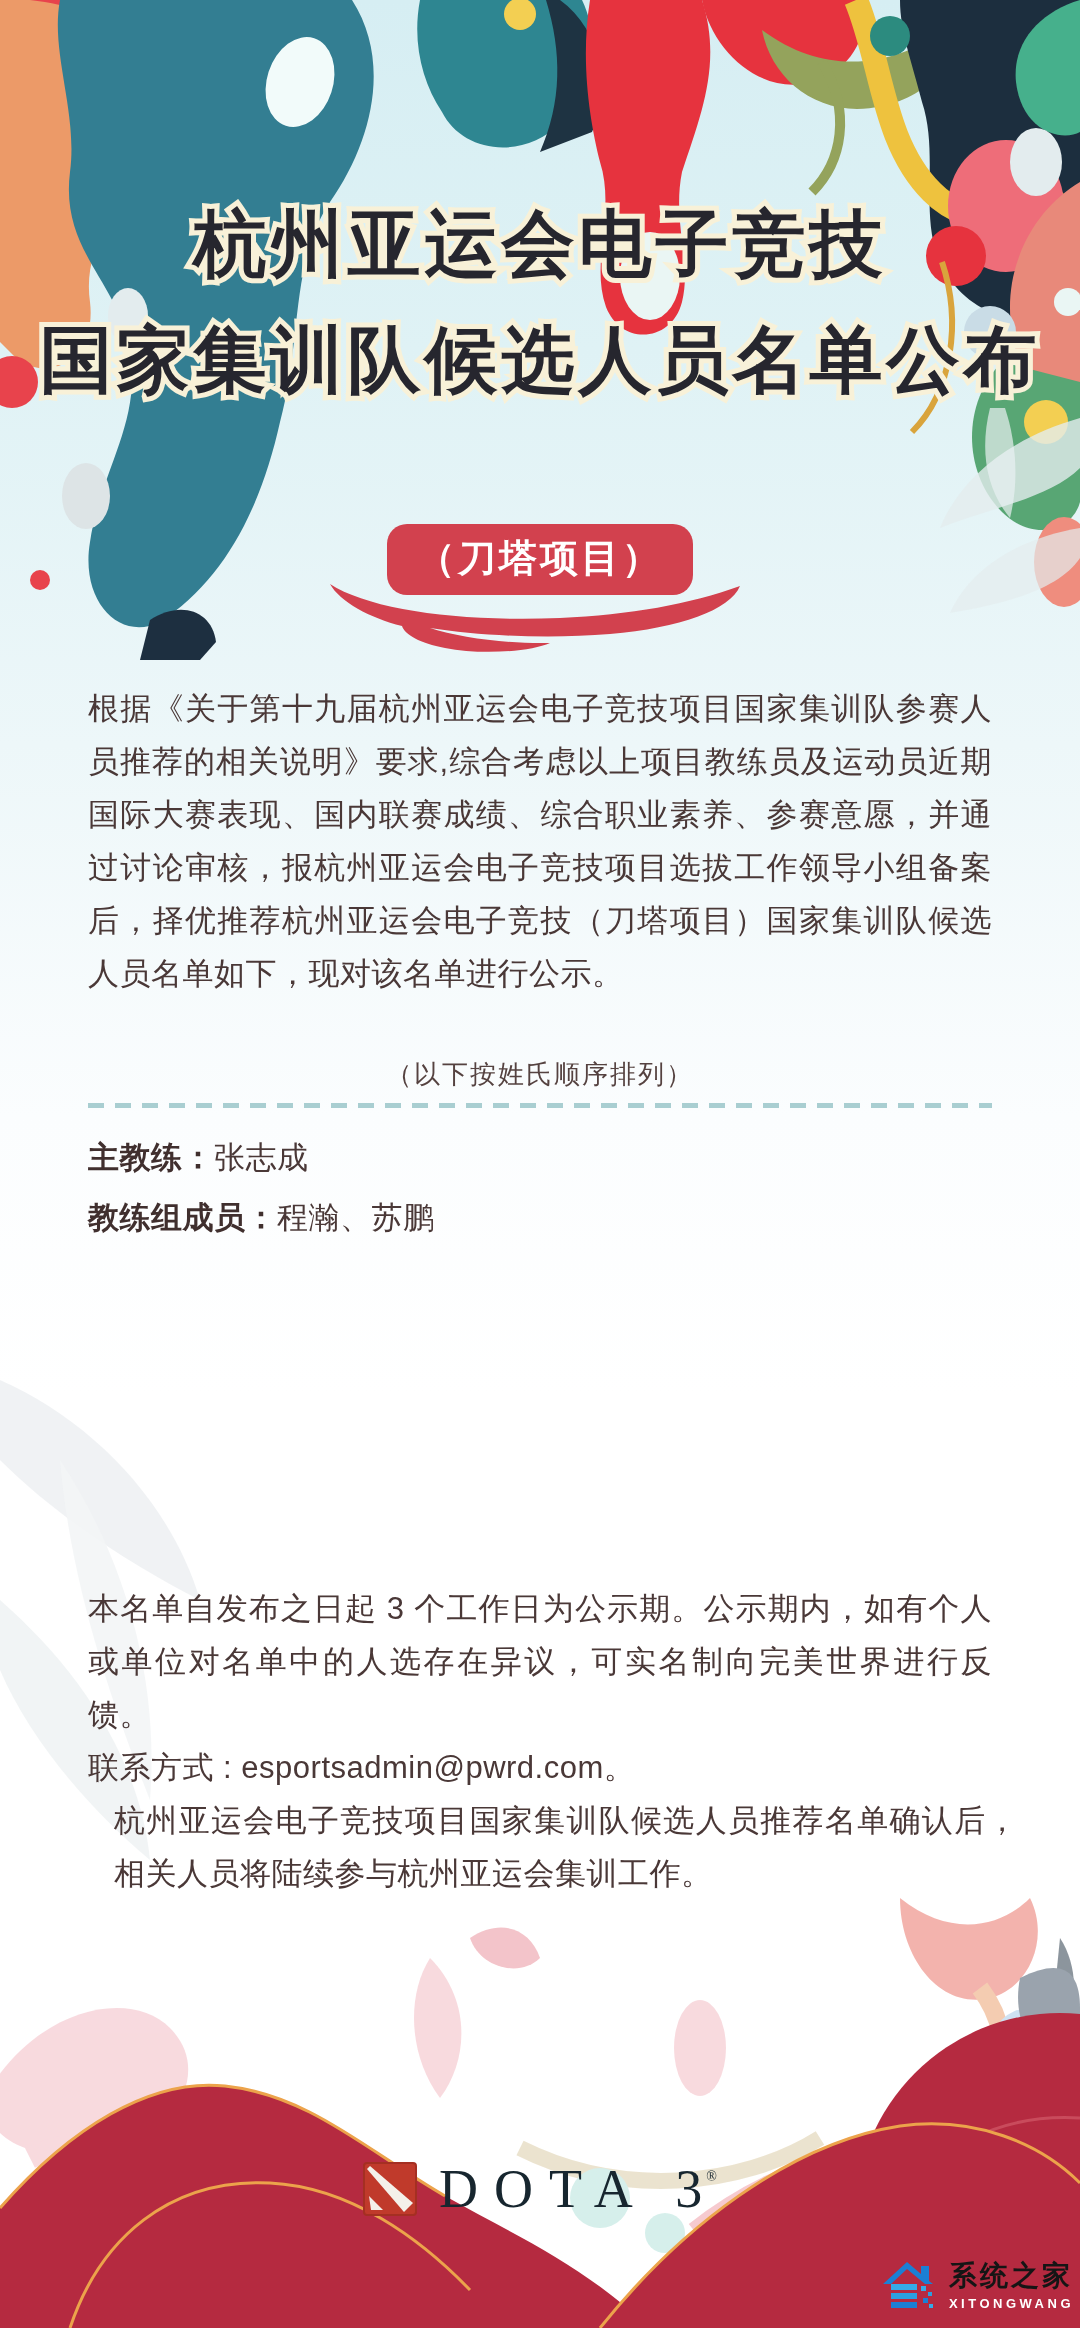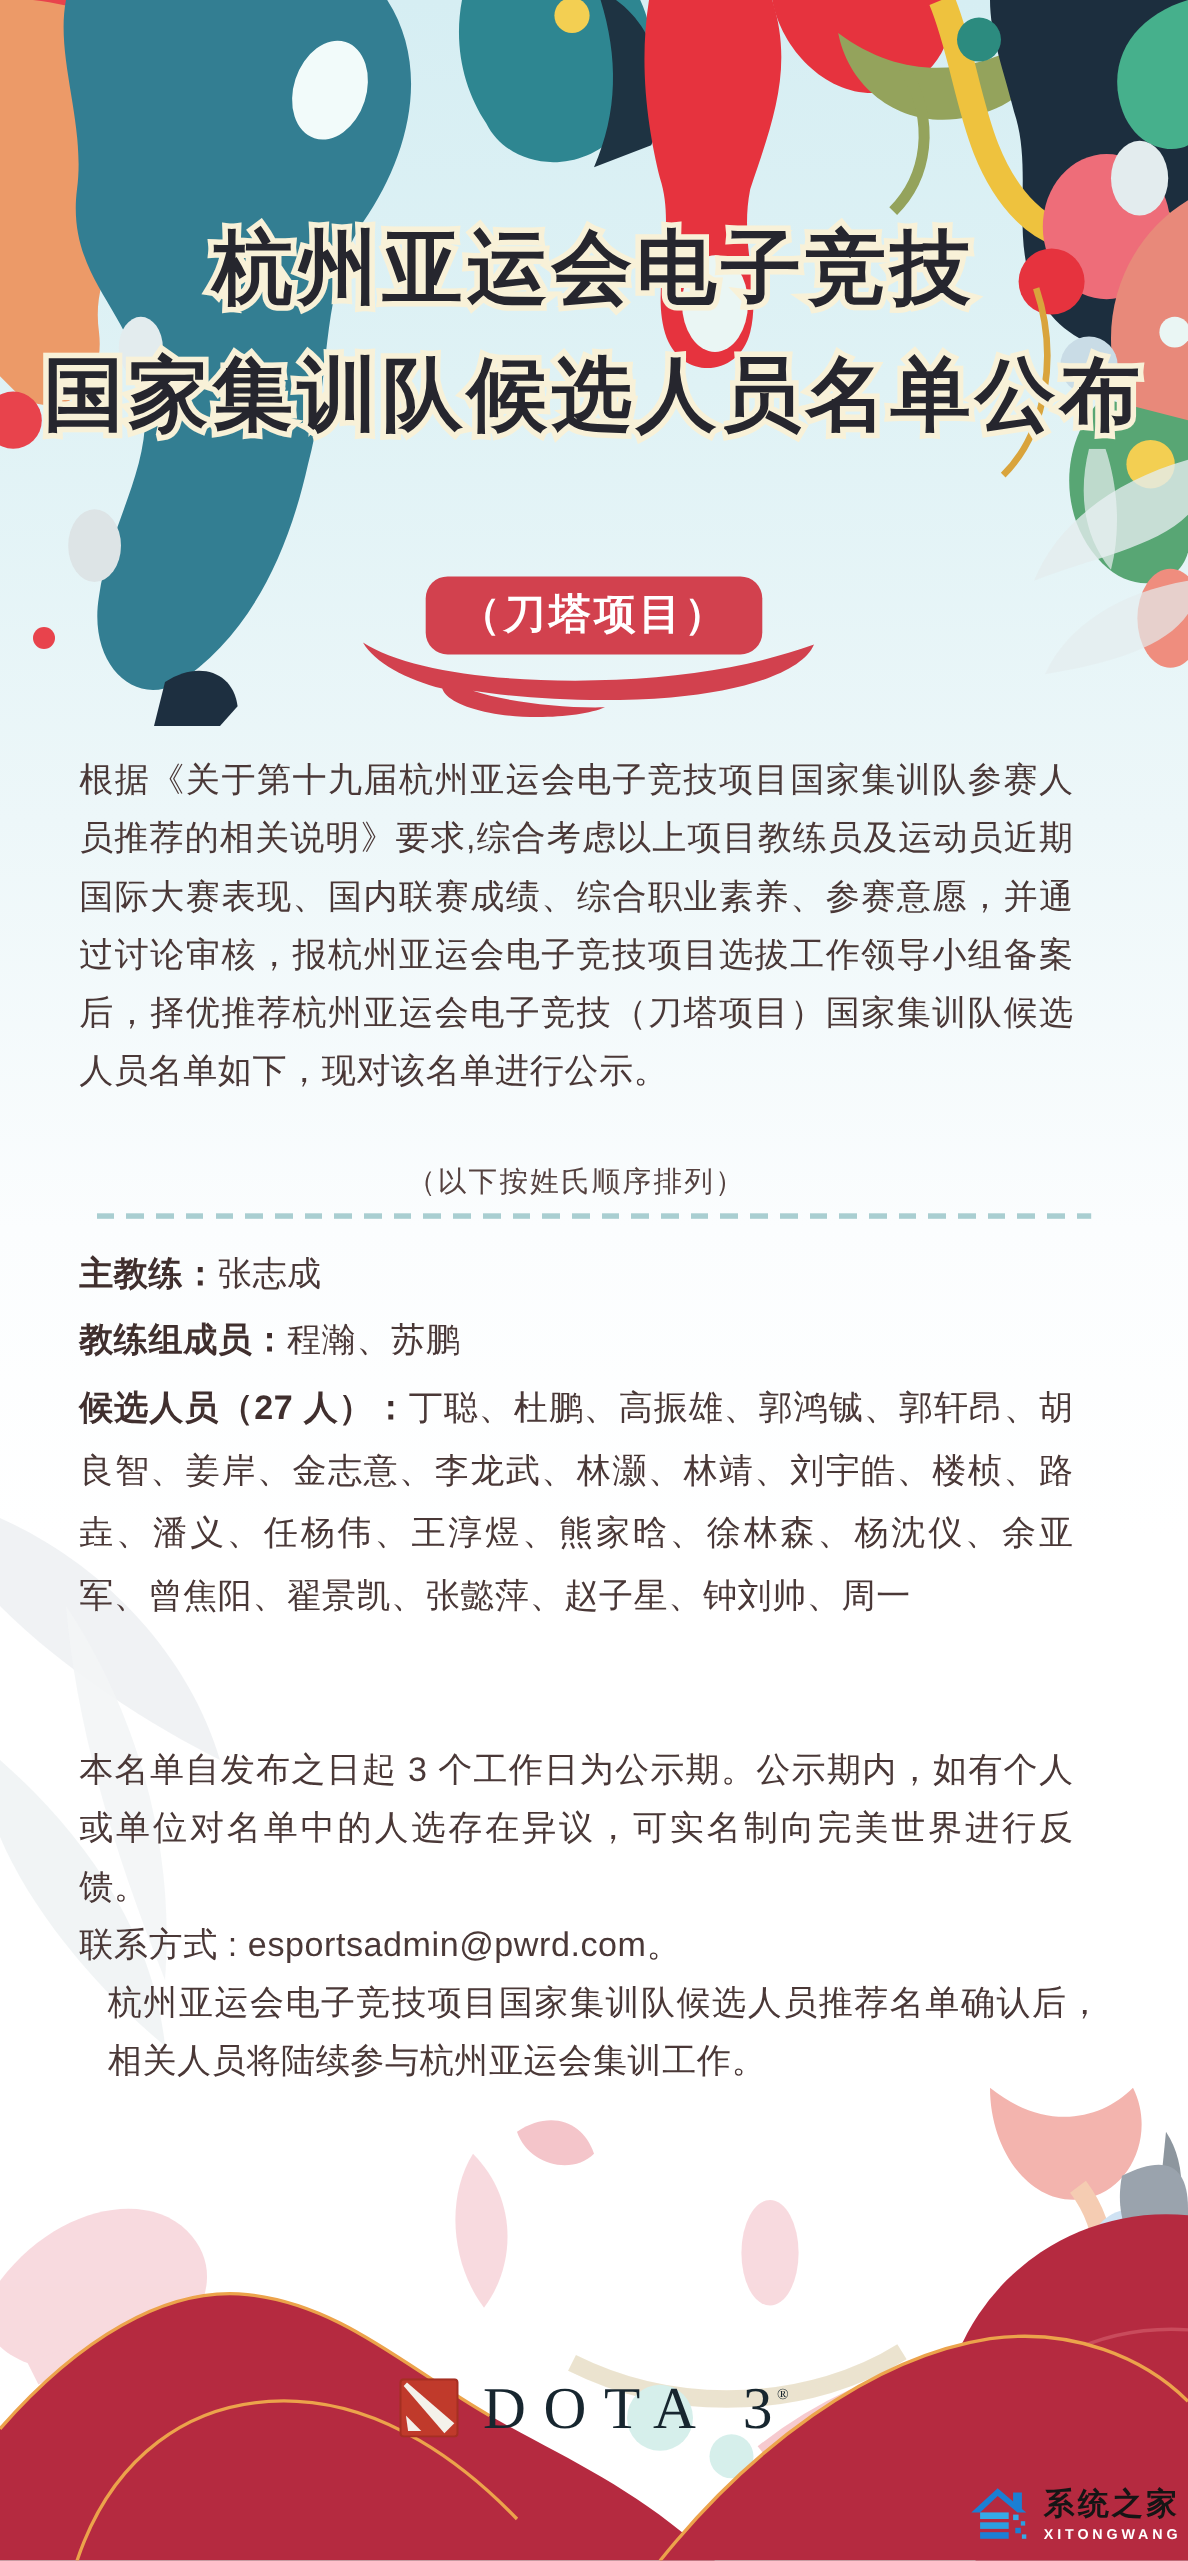--- a/index.html
+++ b/index.html
@@ -22,21 +22,21 @@
   .t-line .stroke{-webkit-text-stroke:10px #f8f1d8;color:#f8f1d8;}
   .t-line .fill{position:absolute;left:0;top:0;width:100%;color:#26262e;}
 
   
   .badge{position:absolute;top:524px;left:50%;transform:translateX(-50%);z-index:5;
     background:#d2414e;color:#ffffff;font-size:38px;font-weight:700;letter-spacing:3px;
     padding:9px 30px 11px;border-radius:20px;white-space:nowrap;}
   .badge-swirl{position:absolute;top:580px;left:50%;transform:translateX(-50%);z-index:4;}
 
   
-  .copy{position:absolute;left:72px;width:904px;z-index:5;color:#4a3837;
+  .copy{position:absolute;left:88px;width:904px;z-index:5;color:#4a3837;
     font-size:31px;line-height:53px;letter-spacing:0.5px;}
   .copy p{margin:0;}
   .just{text-align:justify;}
   .b{font-weight:700;color:#402f2e;}
   .intro{top:682px;}
   .sort-note{top:1048px;text-align:center;font-size:26px;color:#554240;letter-spacing:2px;}
   .dashes{position:absolute;top:1103px;left:88px;width:904px;height:5px;z-index:5;
     background:repeating-linear-gradient(90deg,#a9ced1 0 16px,transparent 16px 27px);}
   .coach-main{top:1131px;}
   .coach-group{top:1191px;}
@@ -168,25 +168,20 @@
     <p>
       <span class="b">主教练：</span><span>张志成</span>
     </p>
   </div>
   <div class="copy coach-group">
     <p>
       <span class="b">教练组成员：</span><span>程瀚、苏鹏</span>
     </p>
   </div>
 
-  <div class="copy candidates just">
-    <p>
-      <span class="b">候选人员（27 人）：</span><span>丁聪、杜鹏、高振雄、郭鸿铖、郭轩昂、胡良智、姜岸、金志意、李龙武、林灏、林靖、刘宇皓、楼桢、路垚、潘义、任杨伟、王淳煜、熊家晗、徐林森、杨沈仪、余亚军、曾焦阳、翟景凯、张懿萍、赵子星、钟刘帅、周一</span>
-    </p>
-  </div>
 
   <div class="copy notice just">
     <p>本名单自发布之日起 3 个工作日为公示期。公示期内，如有个人或单位对名单中的人选存在异议，可实名制向完美世界进行反馈。</p>
     <p>联系方式 : esportsadmin@pwrd.com。</p>
   </div>
 
   <div class="copy closing just">
     <p>杭州亚运会电子竞技项目国家集训队候选人员推荐名单确认后，相关人员将陆续参与杭州亚运会集训工作。</p>
   </div>
 

